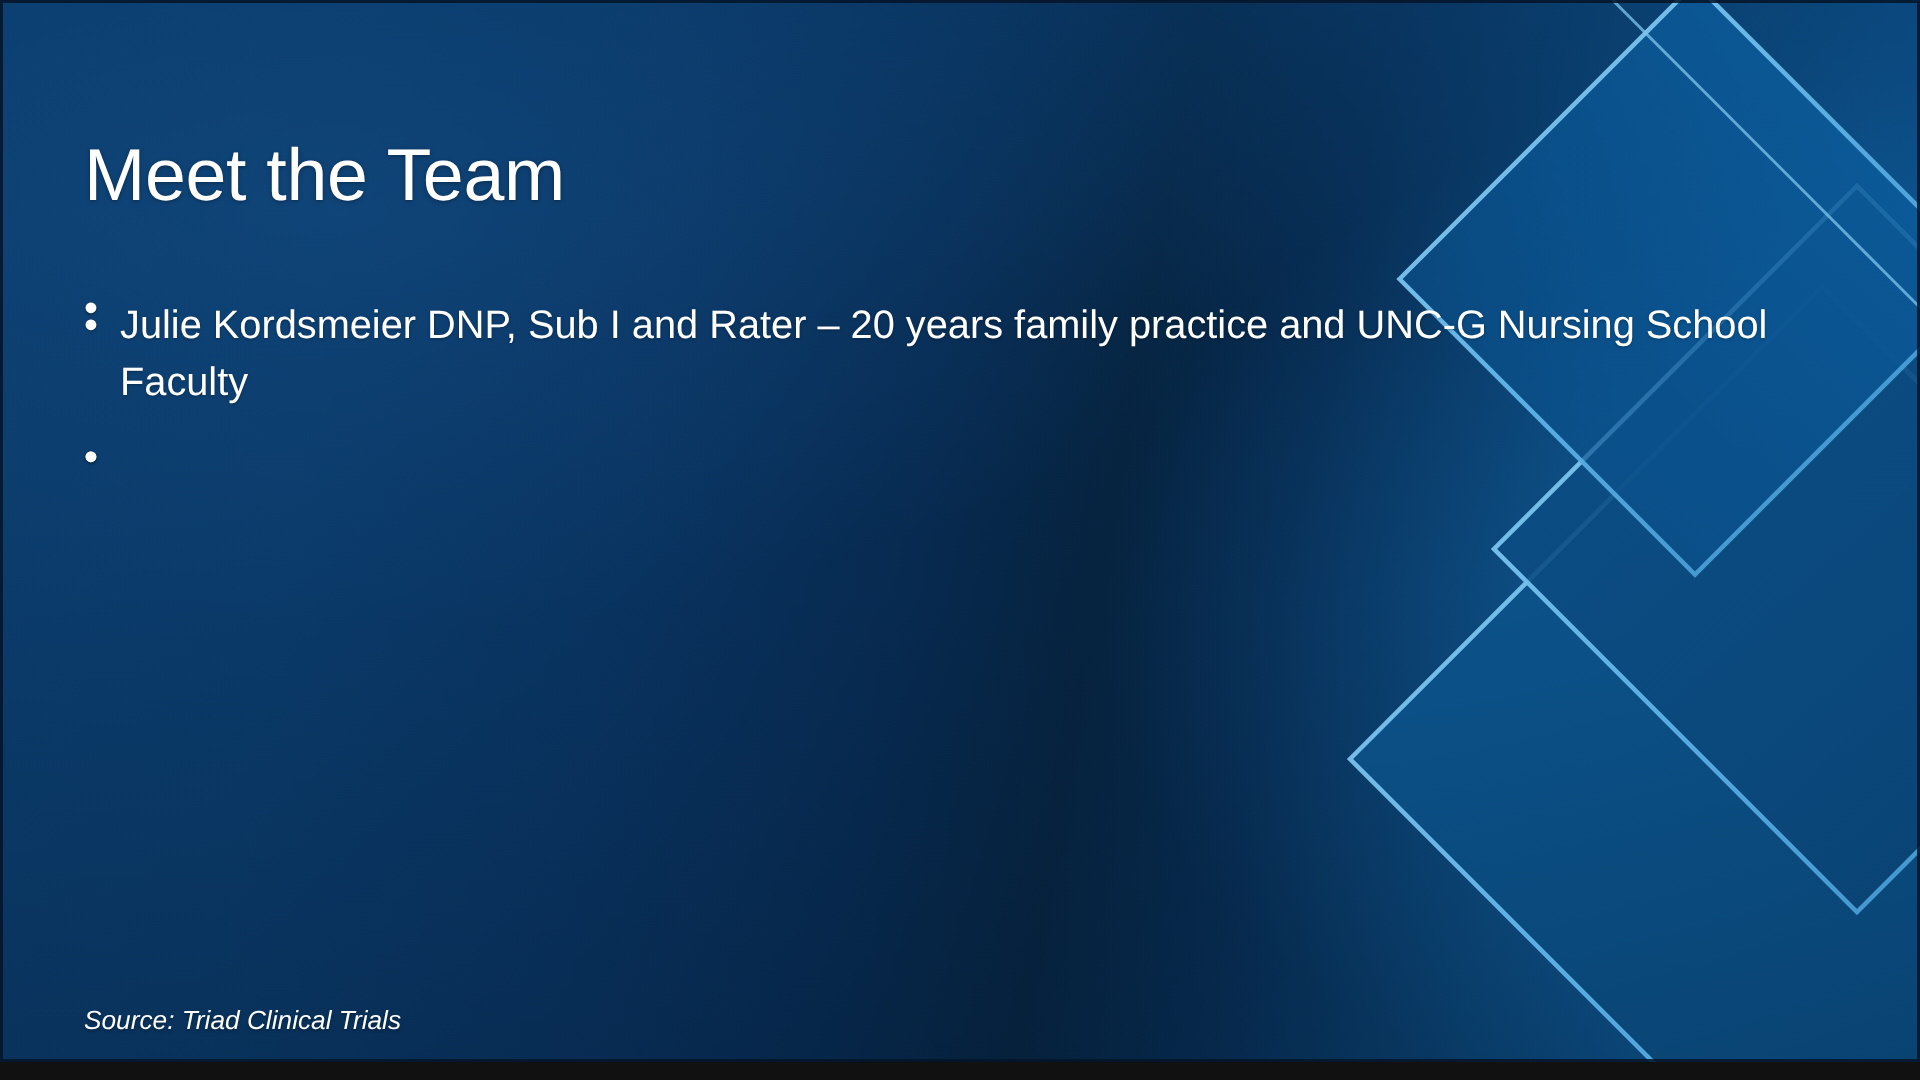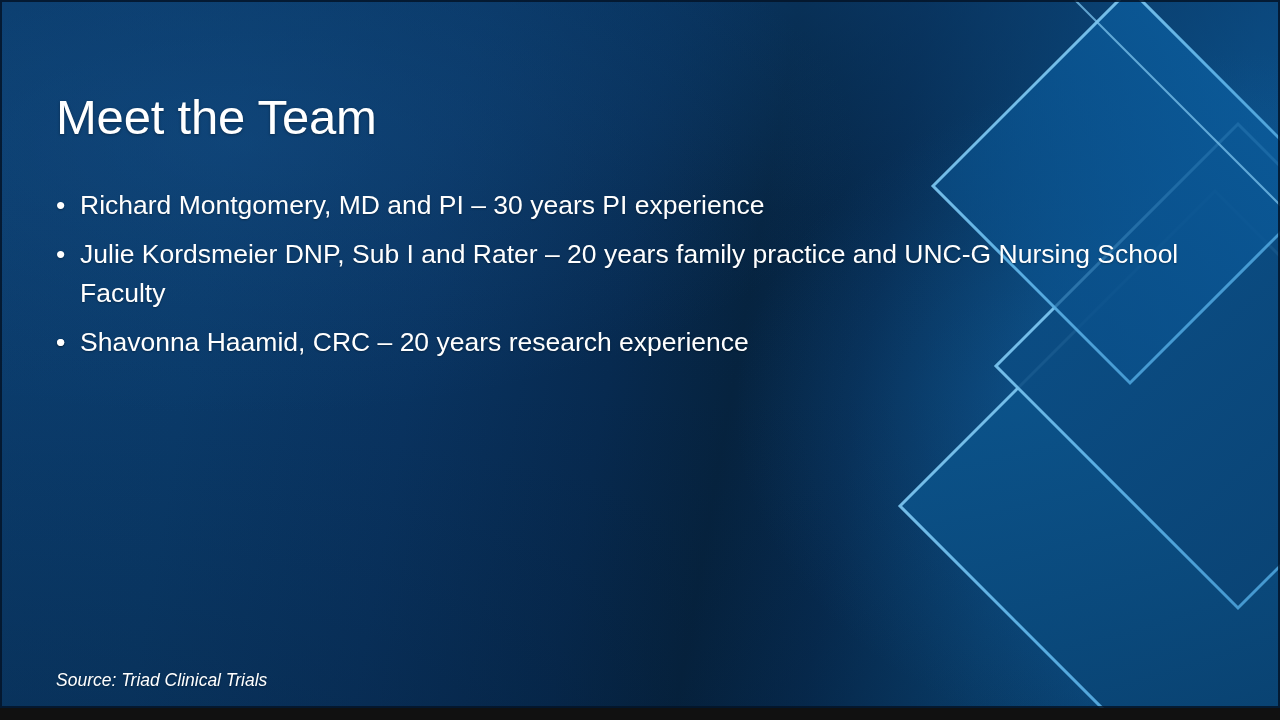--- a/index.html
+++ b/index.html
@@ -176,31 +176,29 @@
 
   <div class="bg-edge"></div>
 
   <div class="content">
 
     <h1 class="slide-title">Meet the Team</h1>
 
     <ul class="body-list">
       <li>
         <span class="bullet-glyph">•</span>
-        <span>Richard Montgomery, MD and PI – 30 years PI experience</span>
       </li>
       <li>
         <span class="bullet-glyph">•</span>
         <span>Julie Kordsmeier DNP, Sub I and Rater – 20 years family practice and UNC-G Nursing School Faculty</span>
       </li>
       <li>
         <span class="bullet-glyph">•</span>
       </li>
       <li>
         <span class="bullet-glyph">•</span>
-        <span>Shavonna Haamid, CRC – 20 years research experience</span>
       </li>
     </ul>
 
     <div class="source-note">Source: Triad Clinical Trials</div>
 
   </div>
 </div>
 
 </body></html>

